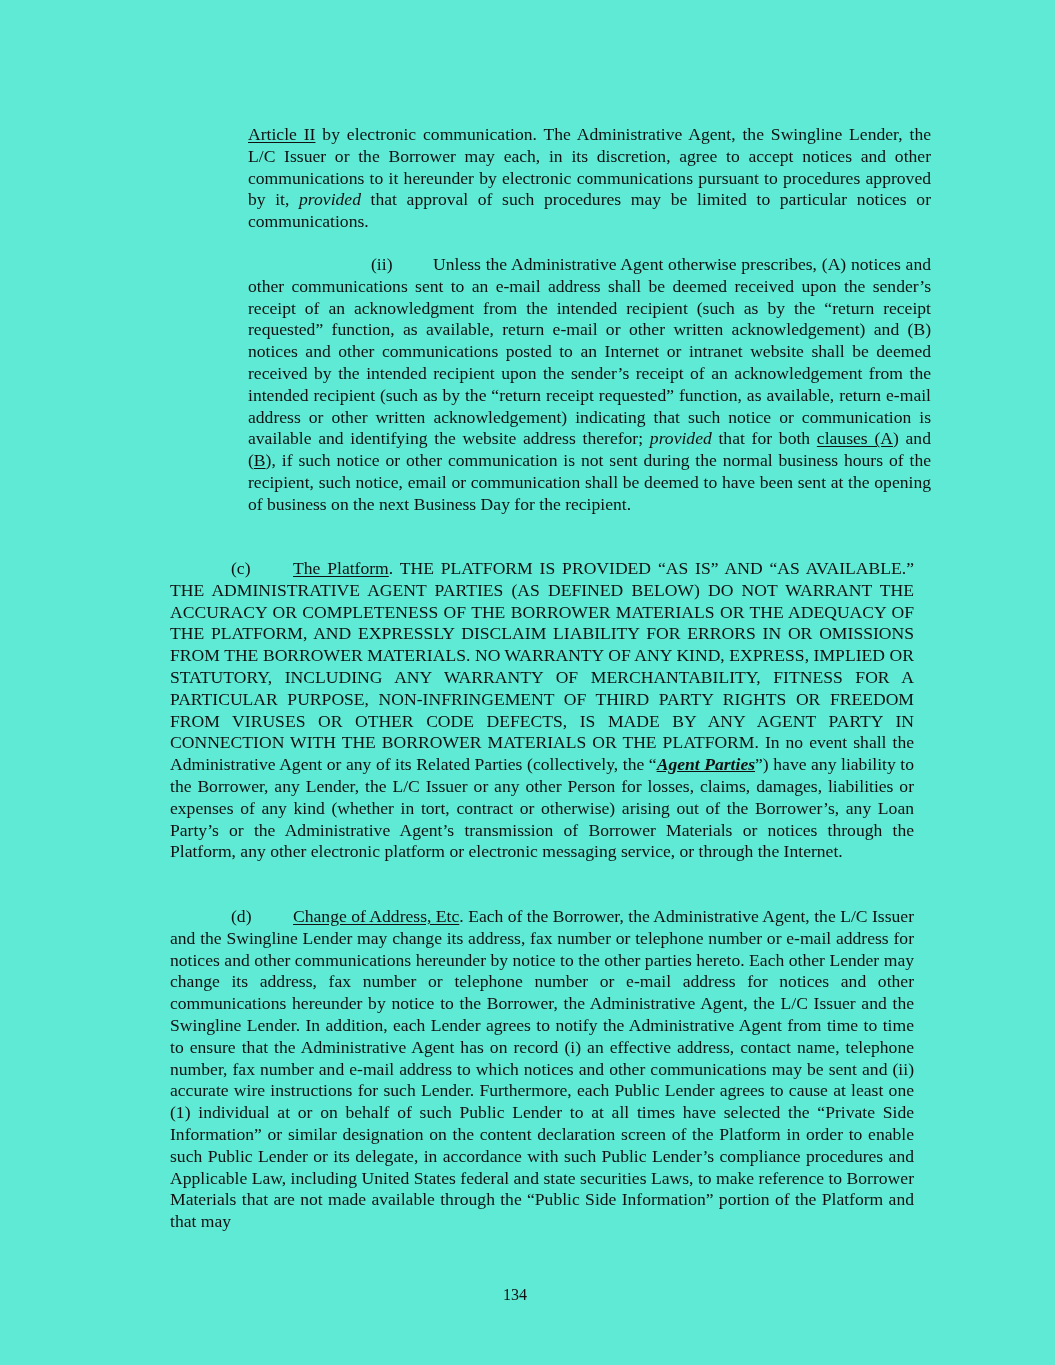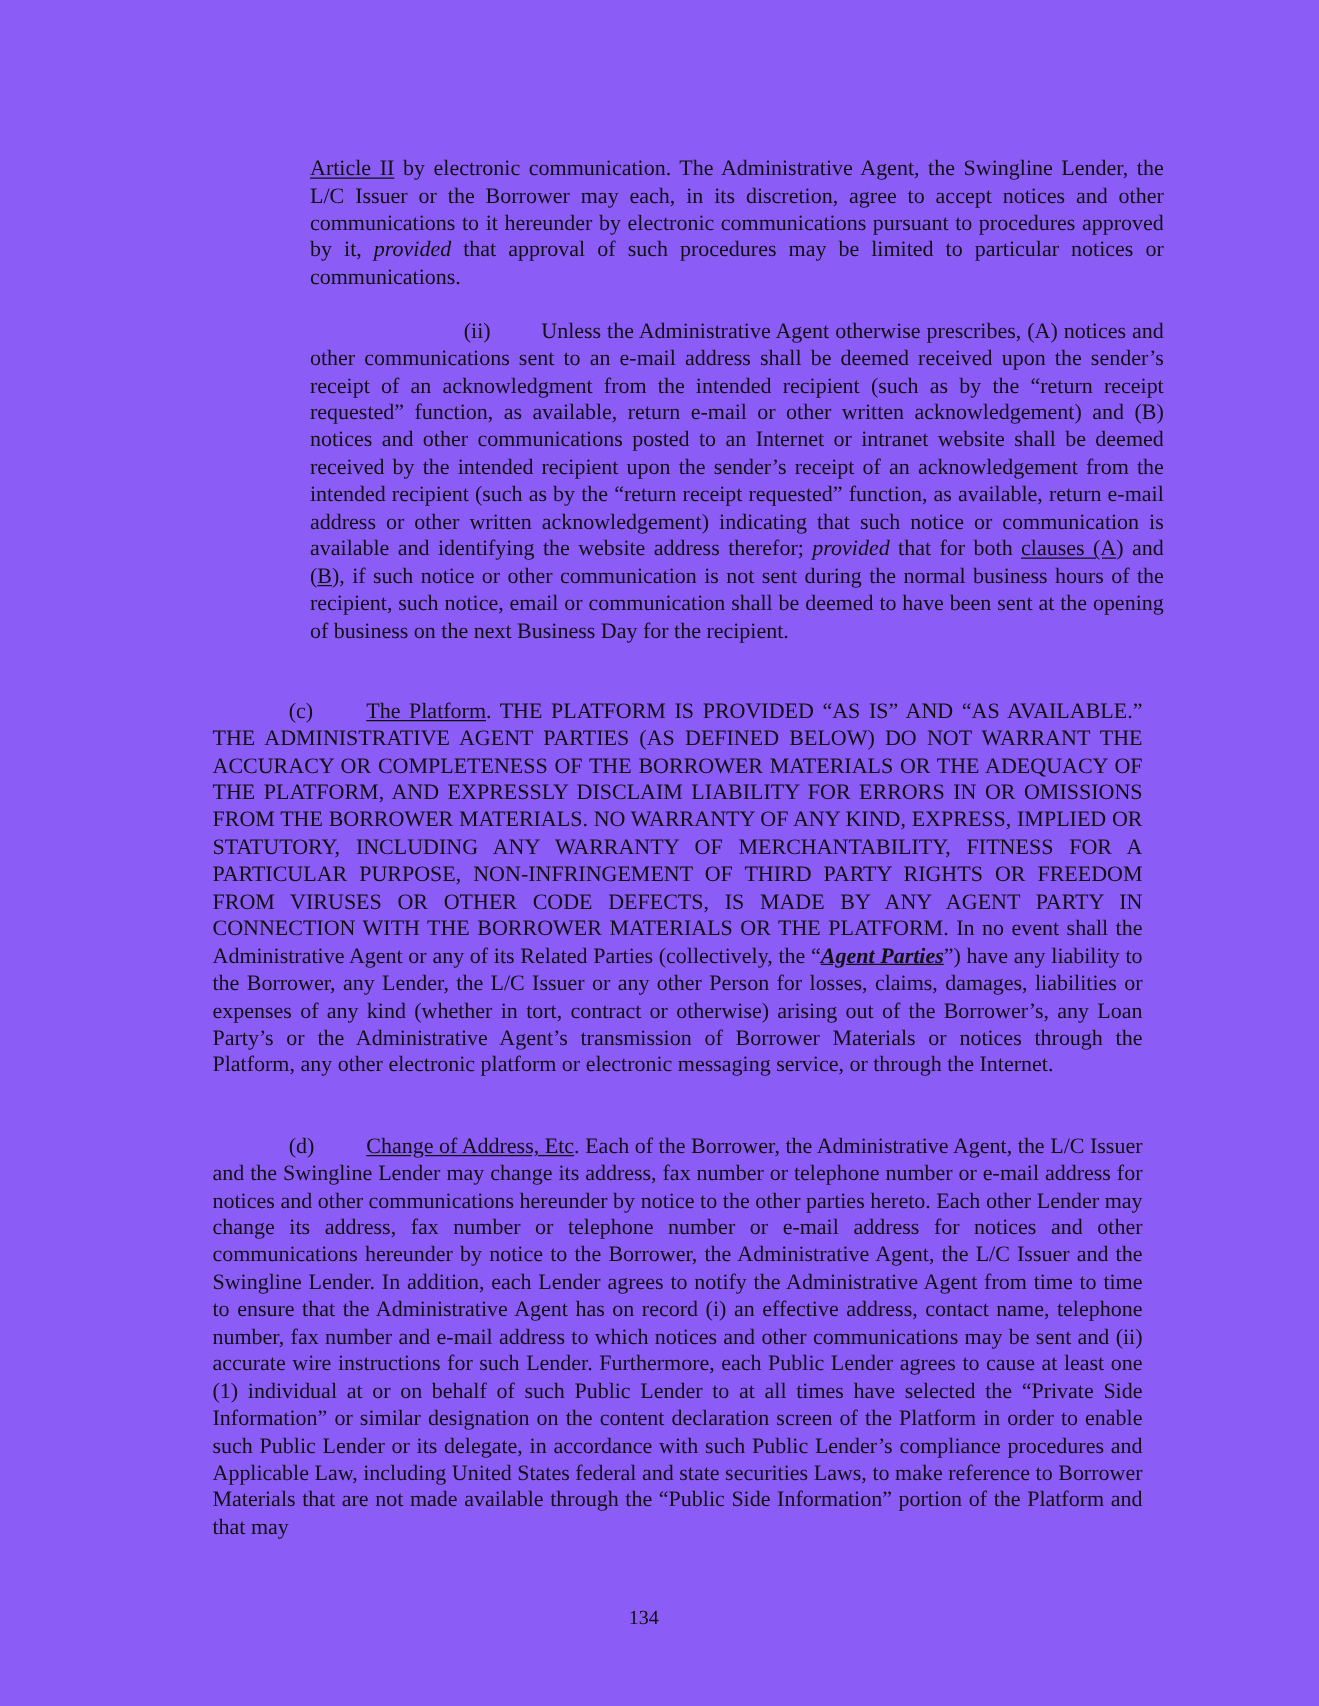--- a/index.html
+++ b/index.html
@@ -1,19 +1,19 @@
 <!DOCTYPE html>
 <html><head>
 <meta charset="utf-8">
 <style>
   html, body { margin: 0; padding: 0; background: #ffffff; }
   body { width: 1055px; height: 1365px; position: relative; overflow: hidden; }
   .page {
     position: absolute; left: 0; top: 0; width: 1055px; height: 1365px;
-    background: #8b5cf6; color: #111111;
+    background: #5eead4; color: #111111;
     font-family: "Liberation Serif", "DejaVu Serif", serif;
     font-size: 17.6px; line-height: 21.8px;
   }
   .para { position: absolute; text-align: justify; margin: 0; }
   .para-indented { left: 248px; width: 683px; }
   .para-full { left: 170px; width: 744px; }
   .u { text-decoration: underline; text-underline-offset: 2px; }
   .i { font-style: italic; }
   .bi { font-weight: bold; font-style: italic; text-decoration: underline; }
   .tab { display: inline-block; }

